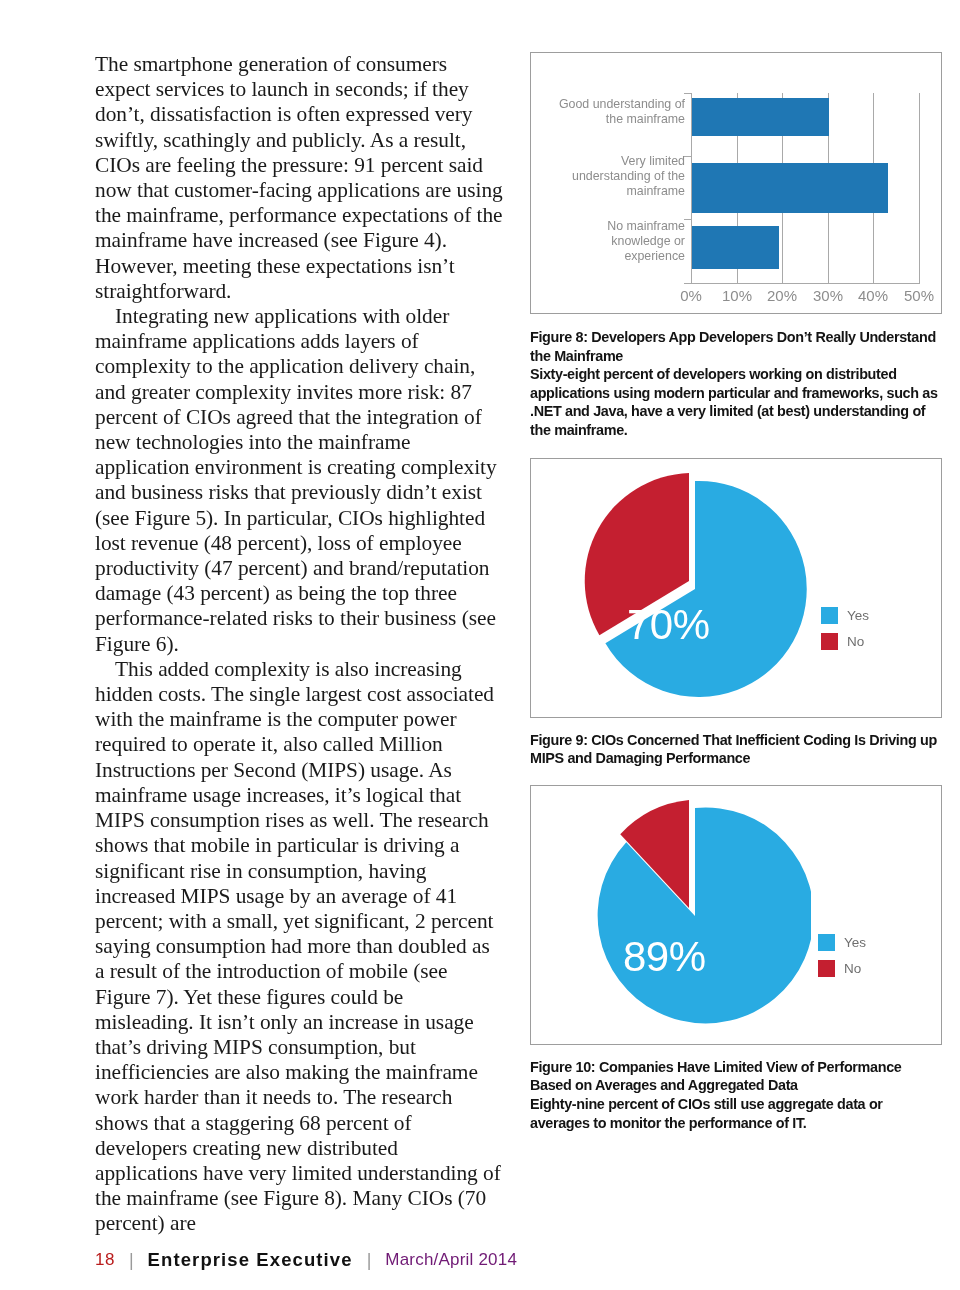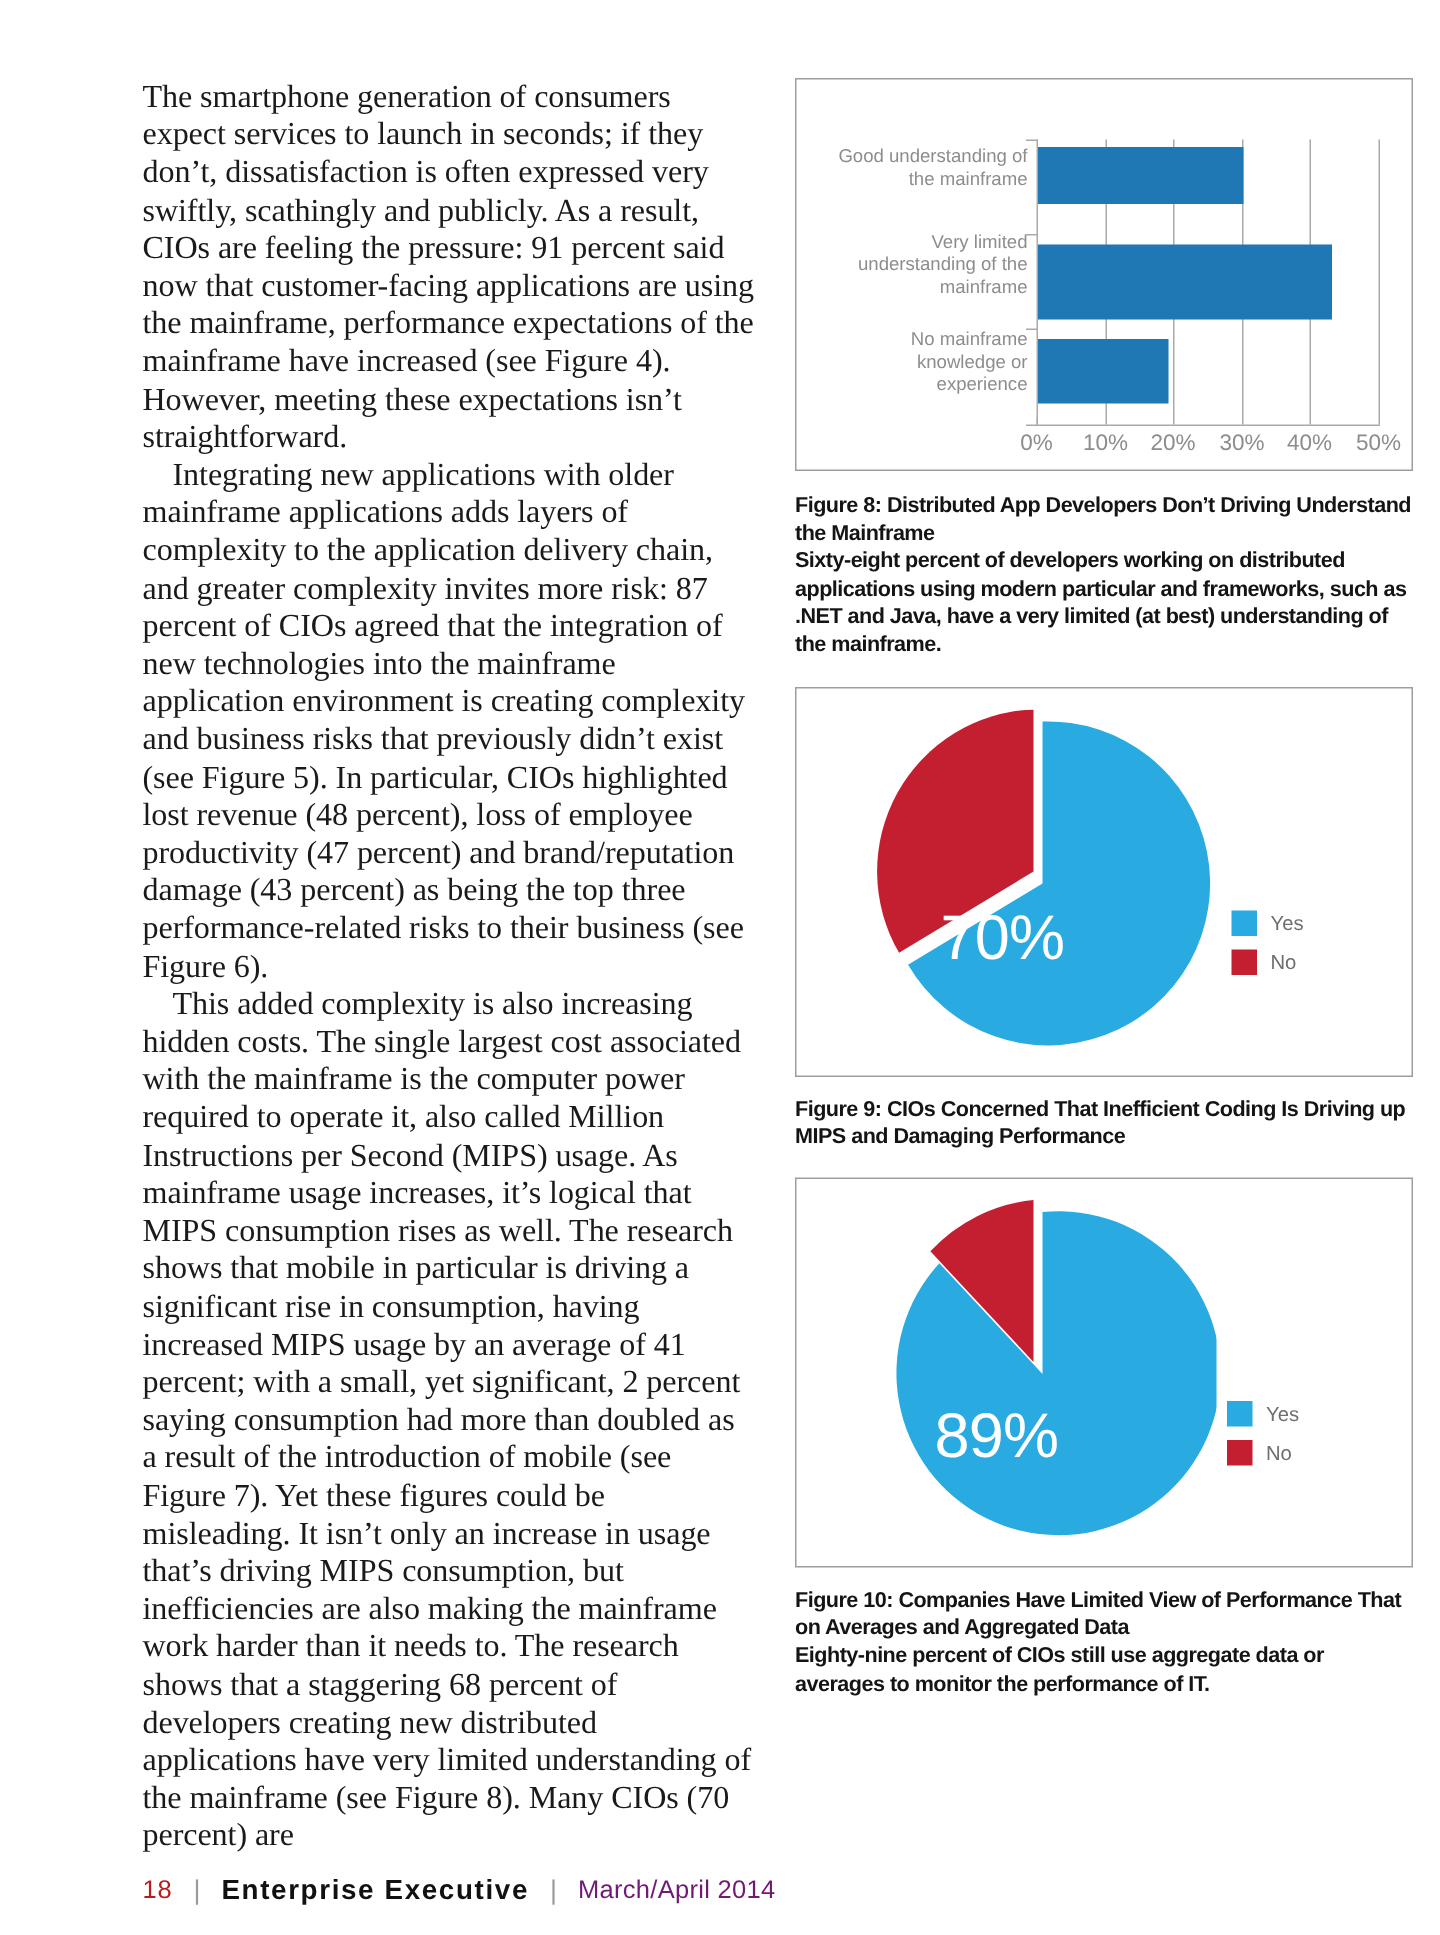--- a/index.html
+++ b/index.html
@@ -249,21 +249,21 @@
         <div class="xtick-label" style="left:137px; top:234px;">0%</div>
         <div class="xtick-label" style="left:183px; top:234px;">10%</div>
         <div class="xtick-label" style="left:228px; top:234px;">20%</div>
         <div class="xtick-label" style="left:274px; top:234px;">30%</div>
         <div class="xtick-label" style="left:319px; top:234px;">40%</div>
         <div class="xtick-label" style="left:365px; top:234px;">50%</div>
       </div>
     </div>
 
     <div class="caption" style="margin-top:14px;">
-      <span class="ctitle">Figure 8: Distributed App Developers Don’t Driving Understand the Mainframe</span>
+      <span class="ctitle">Figure 8: Developers App Developers Don’t Really Understand the Mainframe</span>
       <span class="cbody">Sixty-eight percent of developers working on distributed applications using modern particular and frameworks, such as .NET and Java, have a very limited (at best) understanding of the mainframe.</span>
     </div>
 
     <div class="fig-box pie-box" style="margin-top:18px;">
       <div class="pie-wrap">
         <svg class="pie-svg" width="232" height="232" viewBox="0 0 232 232">
 
           <path d="M 116 116 L 116 8 A 108 108 0 1 1 26.38 170.23 Z" fill="#29ABE2"></path>
 
           <path d="M 110 108 L 110 0 A 108 108 0 0 0 20.38 162.23 Z" fill="#C41F30"></path>
@@ -302,19 +302,19 @@
           <span class="legend-text">Yes</span>
         </div>
         <div class="legend-row">
           <span class="legend-swatch" style="background:#C41F30;"></span>
           <span class="legend-text">No</span>
         </div>
       </div>
     </div>
 
     <div class="caption" style="margin-top:13px;">
-      <span class="ctitle">Figure 10: Companies Have Limited View of Performance That on Averages and Aggregated Data</span>
+      <span class="ctitle">Figure 10: Companies Have Limited View of Performance Based on Averages and Aggregated Data</span>
       <span class="cbody">Eighty-nine percent of CIOs still use aggregate data or averages to monitor the performance of IT.</span>
     </div>
 
   </div>
 
 </div>
 
 </body></html>

